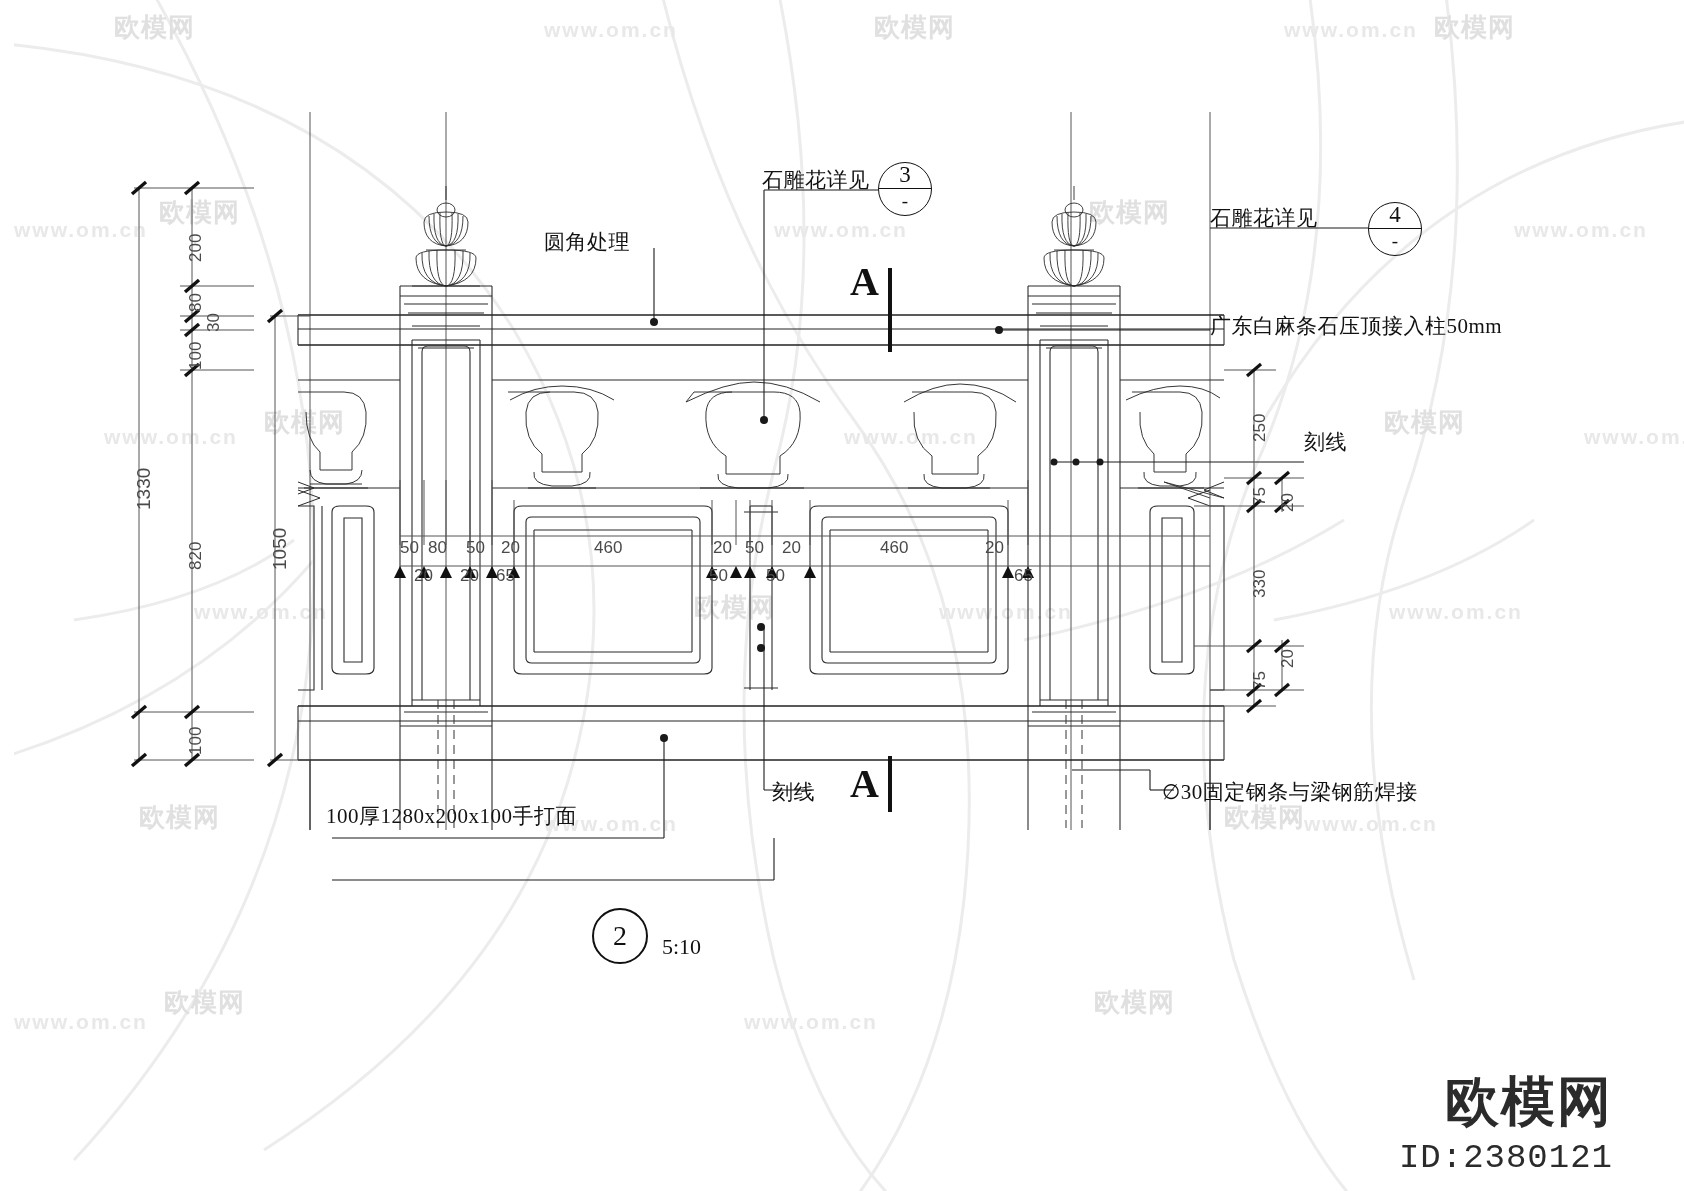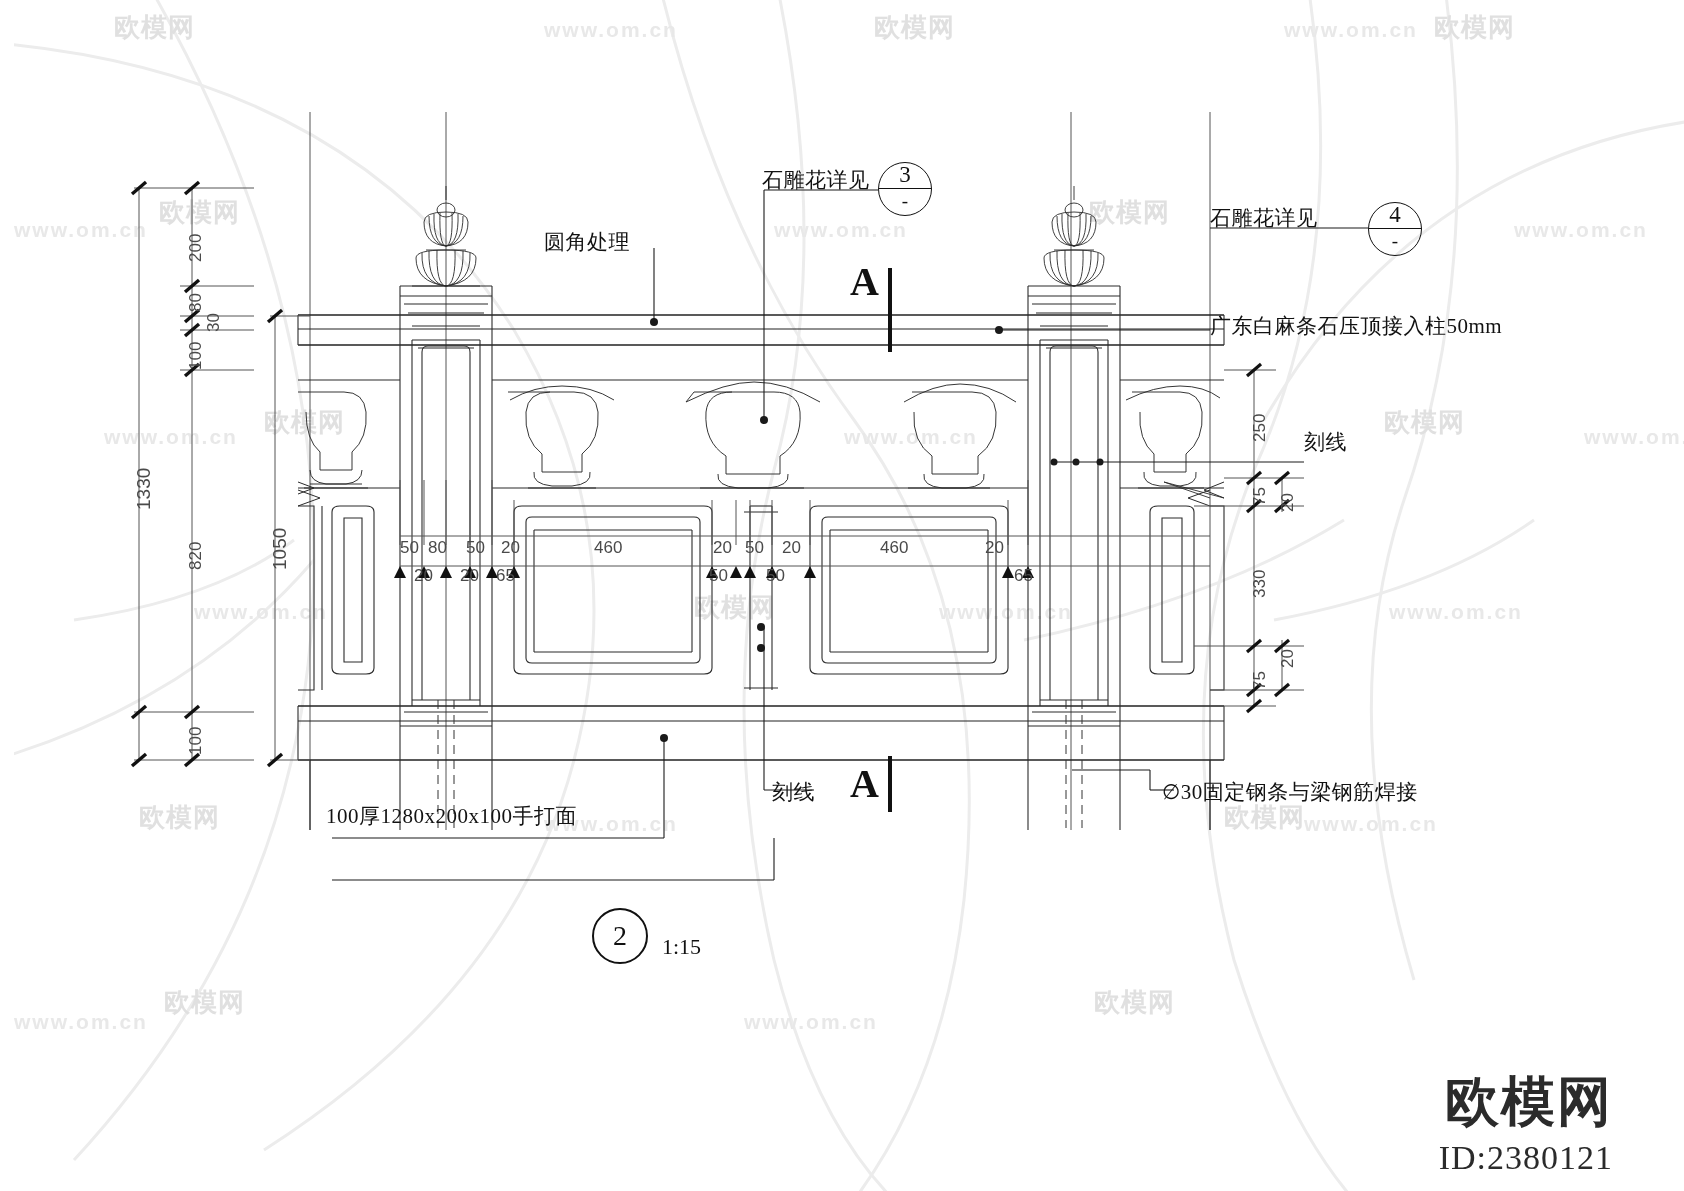--- a/index.html
+++ b/index.html
@@ -19,21 +19,21 @@
   .dimv{transform-origin:0 0;transform:rotate(-90deg);}
   .bigA{position:absolute;font-family:"Liberation Serif",serif;font-size:40px;font-weight:bold;color:#111;}
   .title-wrap{position:absolute;display:flex;align-items:flex-end;gap:14px;}
   .tnum{width:52px;height:52px;border:2px solid #111;border-radius:50%;
         display:flex;align-items:center;justify-content:center;font-size:28px;color:#111;}
   .ttext{font-size:37px;font-weight:bold;letter-spacing:2px;color:#111;
          border-bottom:3px solid #111;padding-bottom:2px;line-height:1.05;}
   .tscale{font-size:22px;color:#111;padding-bottom:4px;}
   .brandbox{position:absolute;right:16px;bottom:14px;text-align:right;}
   .brandname{font-family:"Liberation Sans",sans-serif;font-size:54px;font-weight:bold;color:#2b2b2b;letter-spacing:2px;}
-  .brandid{font-family:Liberation Serif, serif;font-size:34px;color:#2b2b2b;letter-spacing:1px;}
+  .brandid{font-family:Liberation Mono, monospace;font-size:34px;color:#2b2b2b;letter-spacing:1px;}
   .reftag{position:absolute;width:52px;height:52px;border:1.6px solid #111;border-radius:50%;}
   .reftag .hl{position:absolute;left:0;top:25px;width:52px;height:0;border-top:1.6px solid #111;}
   .reftag .tn{position:absolute;left:0;top:-1px;width:52px;height:26px;display:flex;
               align-items:center;justify-content:center;font-size:23px;color:#111;}
   .reftag .bn{position:absolute;left:0;top:25px;width:52px;height:26px;display:flex;
               align-items:center;justify-content:center;font-size:19px;color:#111;}
 </style>
 </head>
 <body>
 
@@ -459,21 +459,21 @@
 
   <div class="dim dimv" style="left:1236px;top:442px;">250</div>
   <div class="dim dimv" style="left:1236px;top:506px;">75</div>
   <div class="dim dimv" style="left:1264px;top:512px;">20</div>
   <div class="dim dimv" style="left:1236px;top:598px;">330</div>
   <div class="dim dimv" style="left:1264px;top:668px;">20</div>
   <div class="dim dimv" style="left:1236px;top:690px;">75</div>
 
   <div class="title-wrap" style="left:578px;top:908px;">
     <div class="tnum">2</div>
-    <div class="tscale">1:15</div>
+    <div class="tscale">5:10</div>
   </div>
 
   <div class="brandbox">
     <div class="brandname">欧模网</div>
     <div class="brandid">ID:2380121</div>
   </div>
 
 </div>
 
 </body></html>

